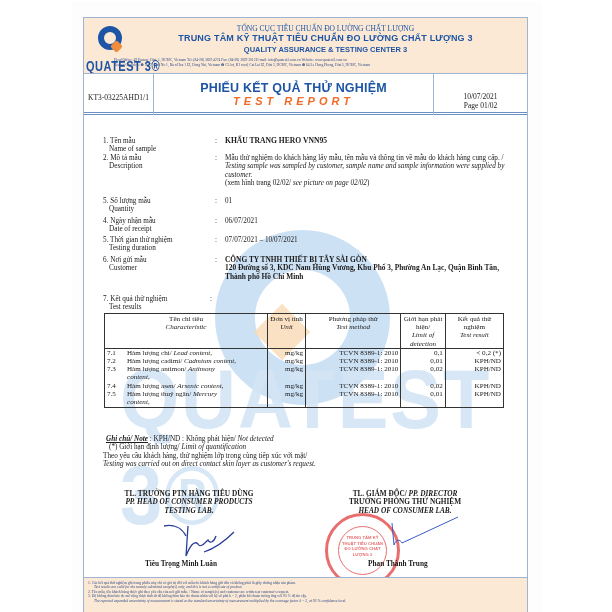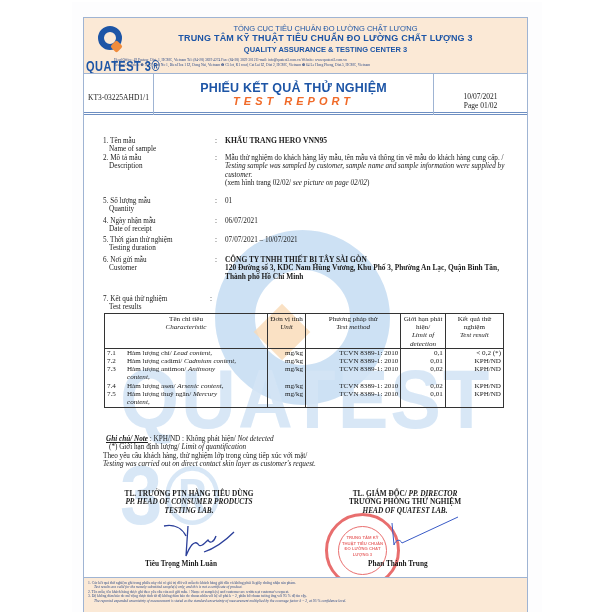--- a/index.html
+++ b/index.html
@@ -26,21 +26,21 @@
       position: absolute; left: 28px; top: 24px; width: 9px; height: 9px;
       background: #f08c3c; border-radius: 2px; transform: rotate(45deg);
     }
     .logo-text {
       position: absolute; left: 2px; top: 40px; font-family: "Liberation Sans", sans-serif;
       font-weight: bold; font-size: 11px; color: #1d55a6; letter-spacing: 0.5px;
       transform: scaleY(1.25); transform-origin: left top;
     }
     .hdr-line1 {
       position: absolute; left: 0; right: 0; top: 6px; text-align: center;
-      font-family: Liberation Sans, sans-serif; font-size: 7.5px; color: #1d55a6;
+      font-family: Liberation Serif, serif; font-size: 7.5px; color: #1d55a6;
       padding-left: 40px;
     }
     .hdr-line2 {
       position: absolute; left: 0; right: 0; top: 15px; text-align: center;
       font-family: "Liberation Sans", sans-serif; font-weight: bold; font-size: 9px; color: #1d55a6;
       padding-left: 40px; letter-spacing: 0.2px;
     }
     .hdr-line3 {
       position: absolute; left: 0; right: 0; top: 27px; text-align: center;
       font-family: "Liberation Sans", sans-serif; font-weight: bold; font-size: 7.5px; color: #1d55a6;
@@ -300,21 +300,21 @@
     <div class="it">TESTING LAB.</div>
   </div>
   <svg class="sig" style="left:160px;top:522px;" width="80" height="38" viewBox="0 0 80 38">
     <path d="M4 4 C 14 2, 22 6, 26 14 M28 4 L 26 34 C 30 24, 34 18, 38 22 C 40 26, 44 22, 48 18 C 50 22, 54 20, 56 14 M44 30 C 56 26, 66 18, 74 10" stroke="#2b3f9a" stroke-width="1.3" fill="none"></path>
   </svg>
   <div class="sig-name" style="left:145px;top:559px;">Tiêu Trọng Minh Luân</div>
 
   <div class="sig-right">
     <div><span>TL. GIÁM ĐỐC/ </span><i>PP. DIRECTOR</i></div>
     <div>TRƯỞNG PHÒNG THỬ NGHIỆM</div>
-    <div class="it">HEAD OF QUATEST LAB.</div>
+    <div class="it">HEAD OF CONSUMER LAB.</div>
   </div>
   <div class="stamp">
     <div class="stamp-inner">TRUNG TÂM KỸ THUẬT TIÊU CHUẨN ĐO LƯỜNG CHẤT LƯỢNG 3</div>
   </div>
   <svg class="sig" style="left:380px;top:515px;" width="80" height="40" viewBox="0 0 80 40">
     <path d="M12 8 L 14 30 C 16 24, 20 24, 22 28 L 78 2" stroke="#3a5bc7" stroke-width="1" fill="none"></path>
   </svg>
   <div class="sig-name" style="left:368px;top:559px;">Phan Thành Trung</div>
 </div>
 

